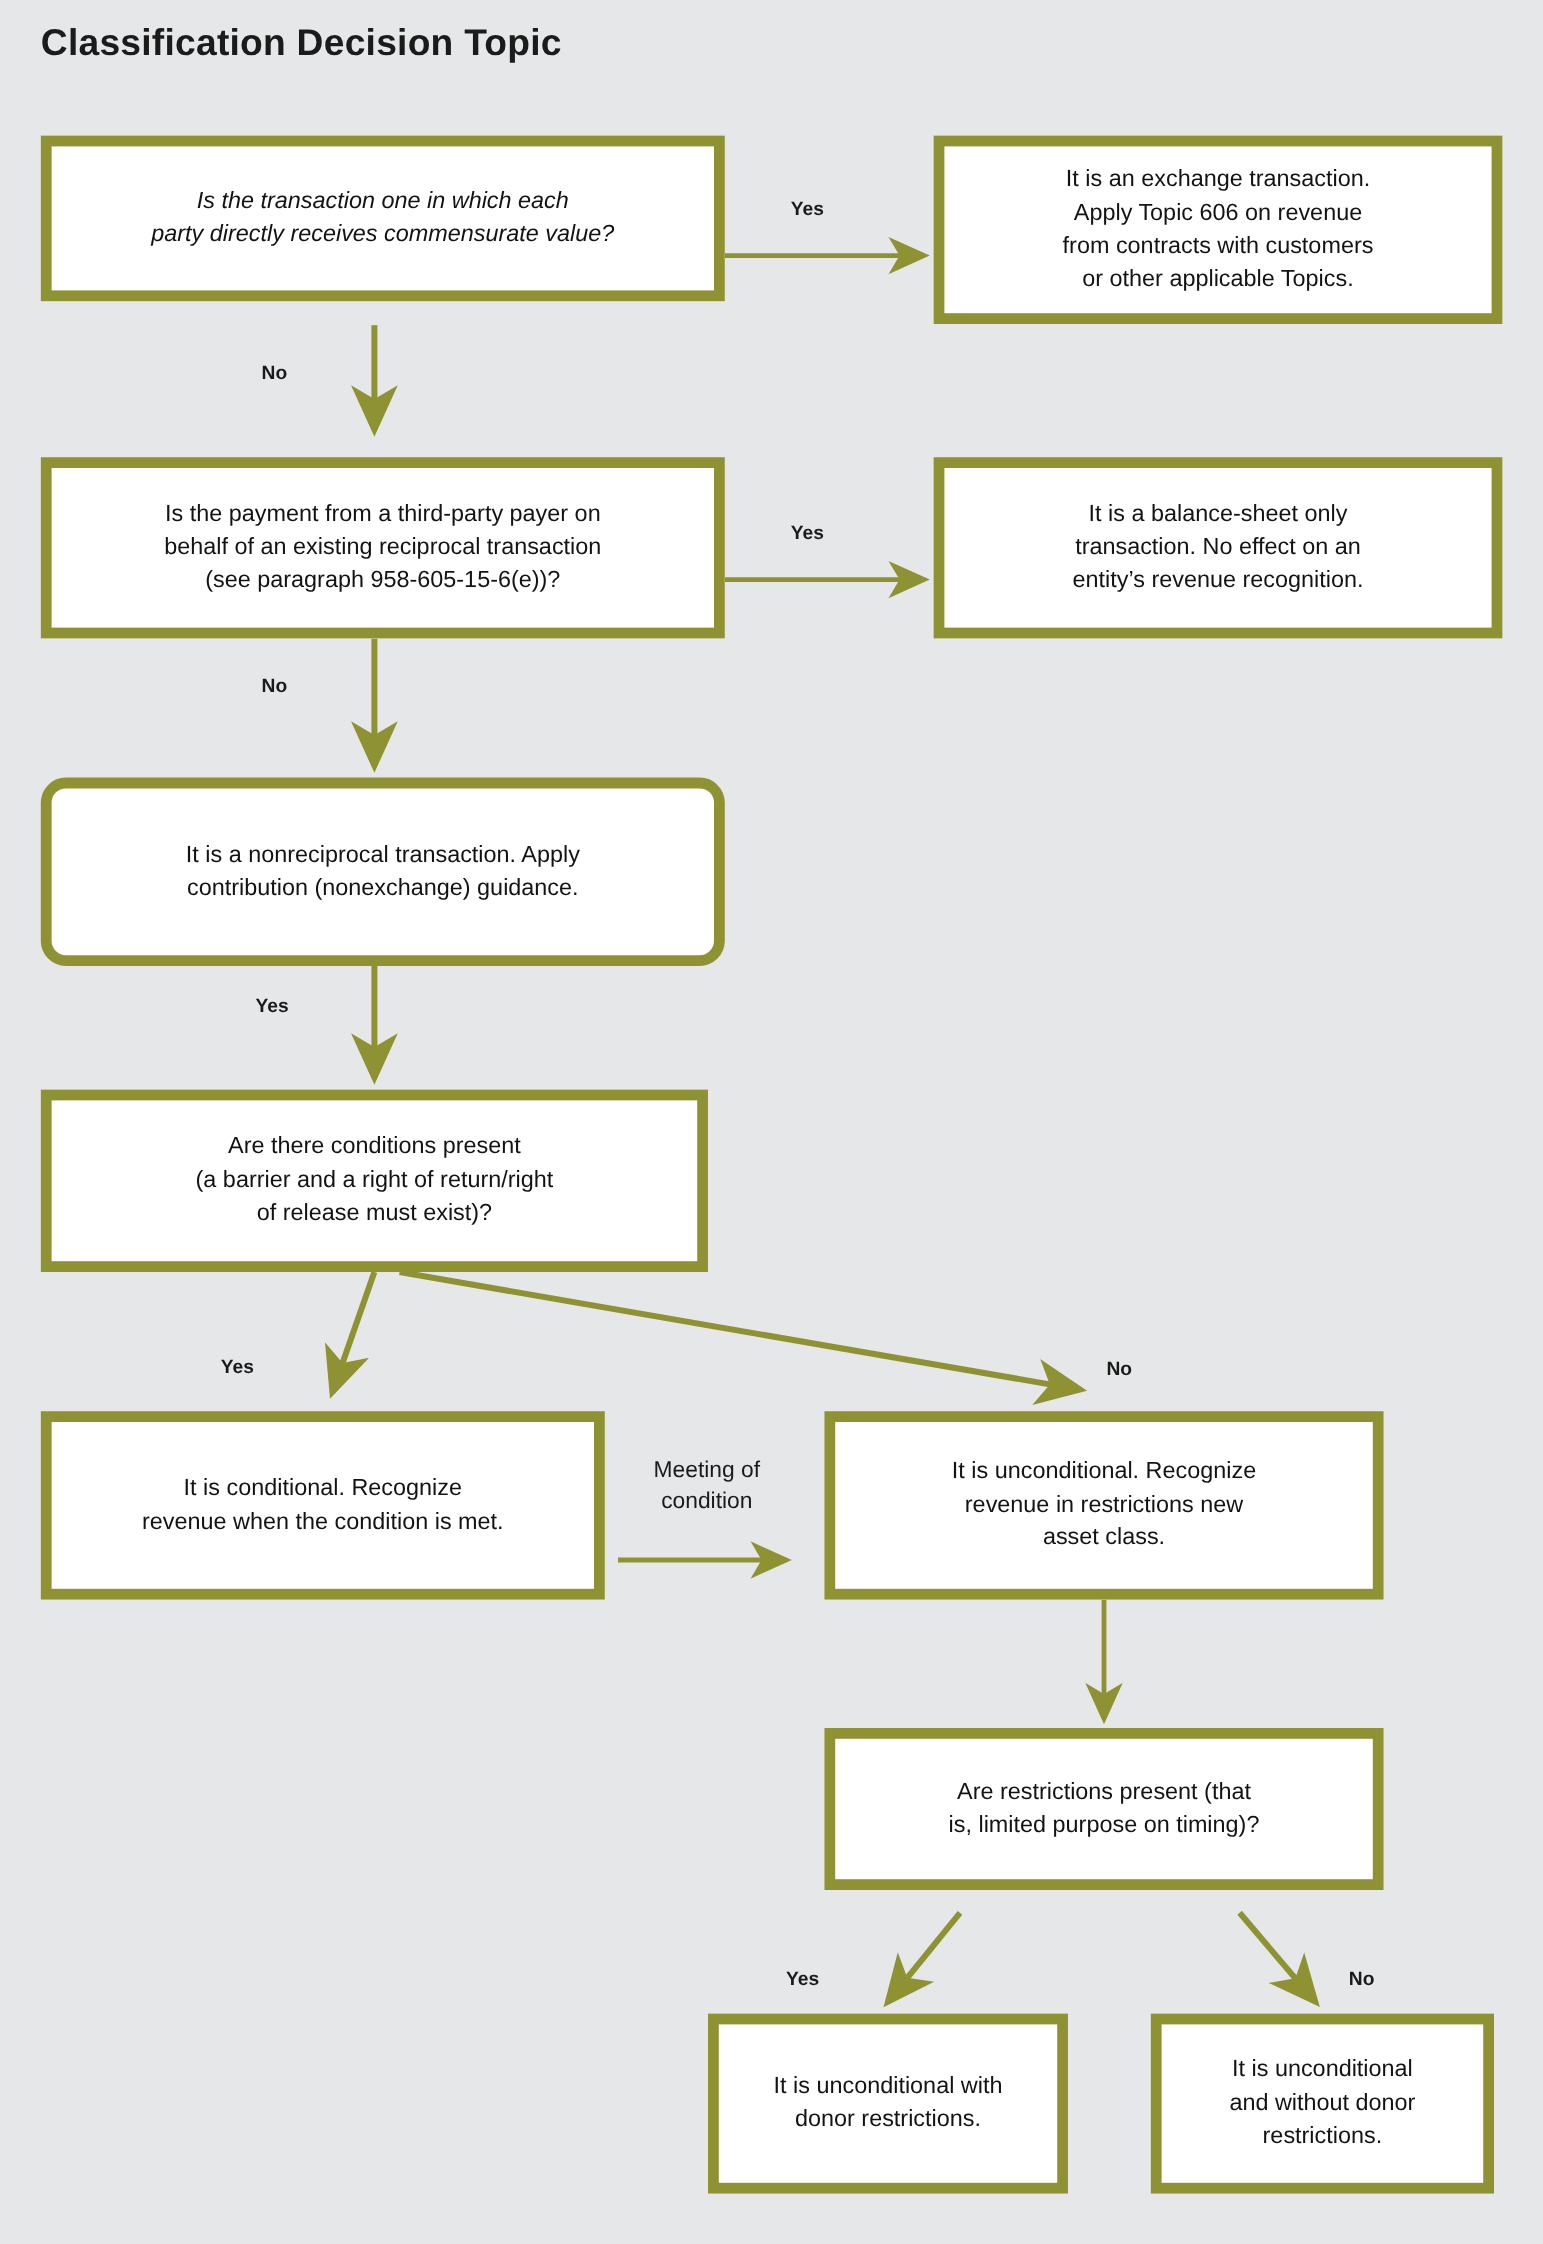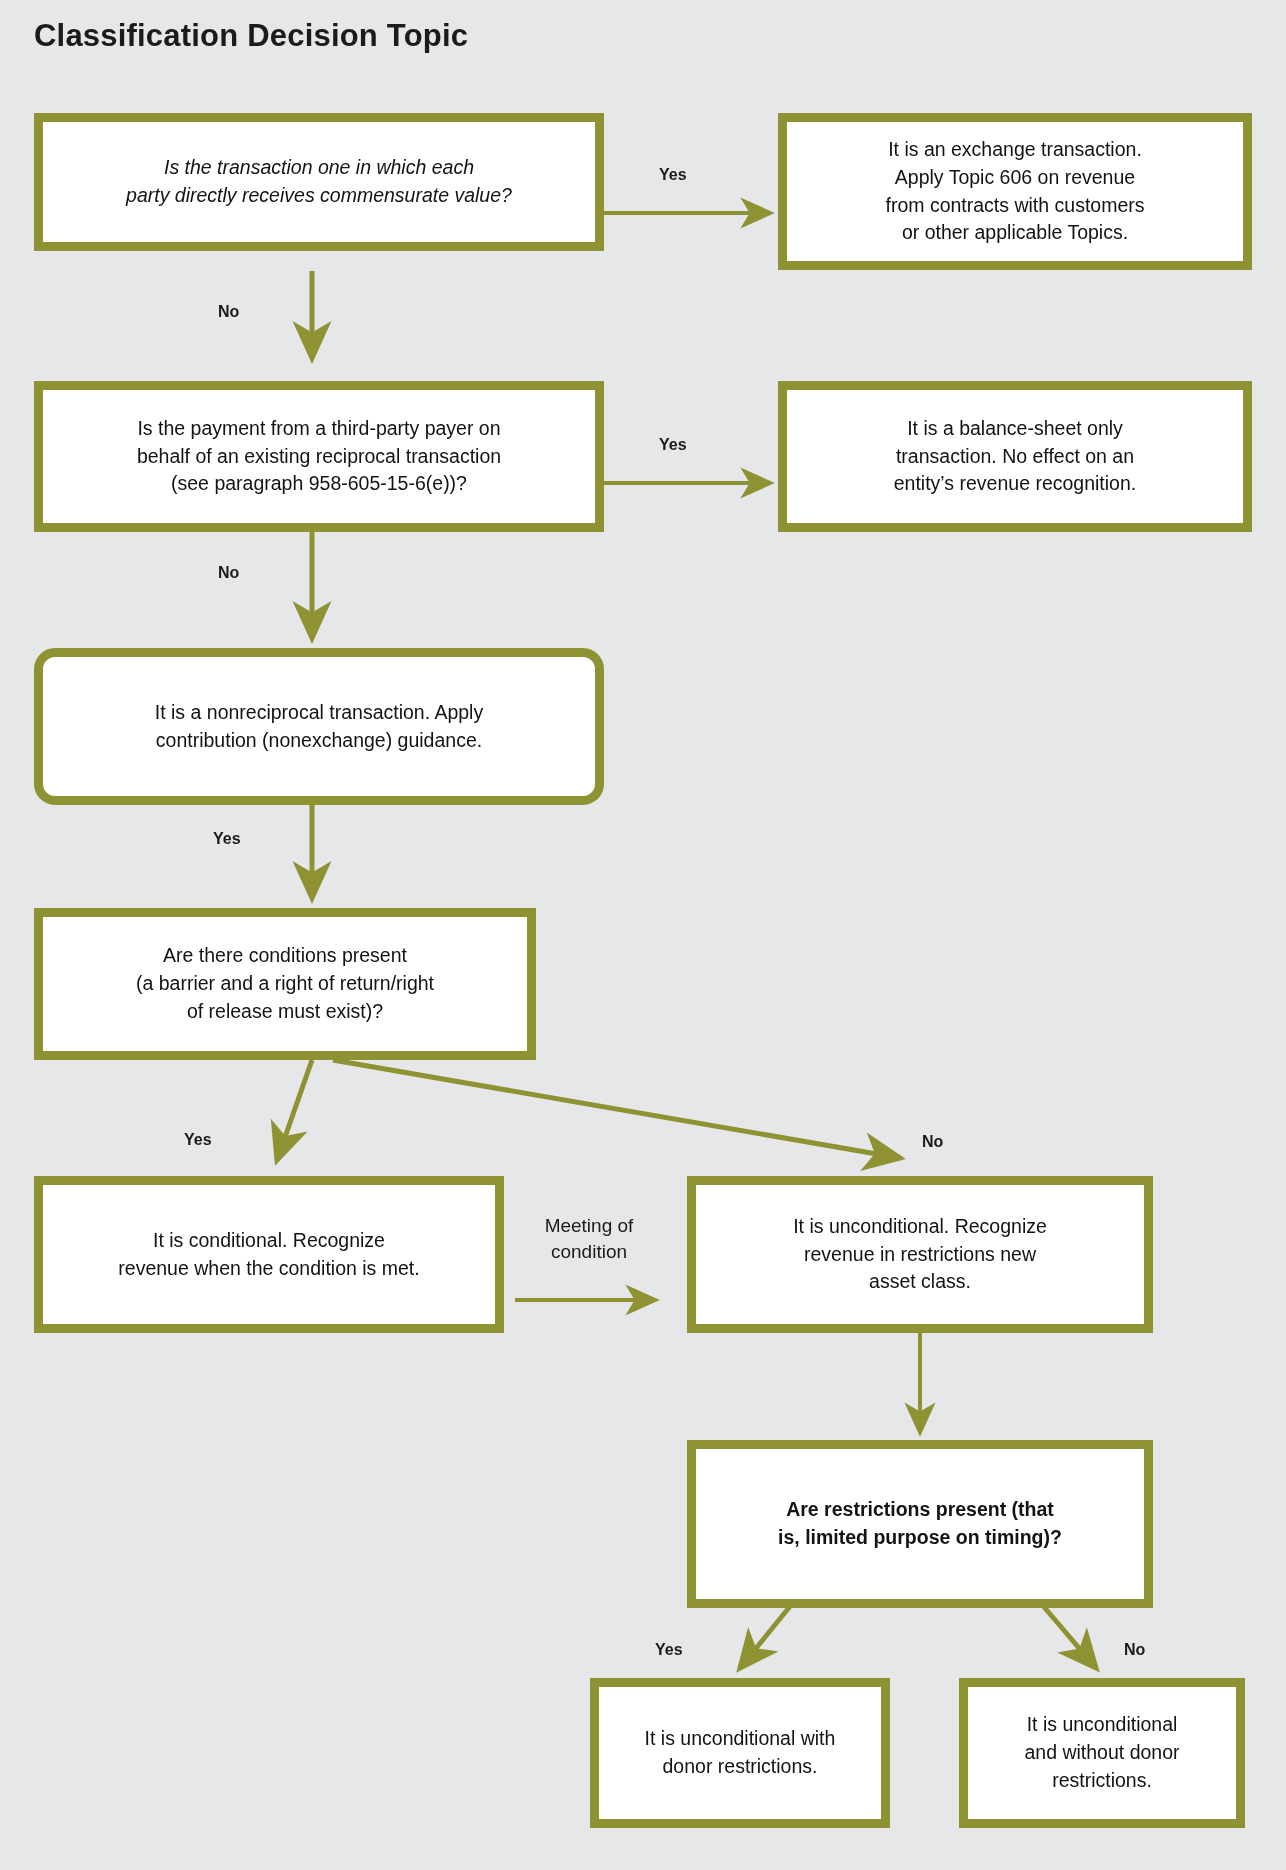--- a/index.html
+++ b/index.html
@@ -134,21 +134,21 @@
 
   <div class="edge-label" style="left:218px; top:564px;">No</div>
 
   <div class="node" style="left:34px; top:648px; width:570px; height:157px;border-radius:21px;">
     <span class="txt">It is a nonreciprocal transaction. Apply
 contribution (nonexchange) guidance.</span>
   </div>
 
   <div class="edge-label" style="left:213px; top:830px;">Yes</div>
 
-  <div class="node" style="left:34px; top:908px; width:502px; height:152px;">
+  <div class="node" style="left:34px; top:908px; width:556px; height:152px;">
     <span class="txt">Are there conditions present
 (a barrier and a right of return/right
 of release must exist)?</span>
   </div>
 
   <div class="edge-label" style="left:184px; top:1131px;">Yes</div>
 
   <div class="edge-label" style="left:922px; top:1133px;">No</div>
 
   <div class="node" style="left:34px; top:1176px; width:470px; height:157px;">
@@ -158,21 +158,21 @@
 
   <div class="edge-label plain" style="left:526px; top:1213px; width:126px;">Meeting of
 condition</div>
 
   <div class="node" style="left:687px; top:1176px; width:466px; height:157px;">
     <span class="txt">It is unconditional. Recognize
 revenue in restrictions new
 asset class.</span>
   </div>
 
-  <div class="node" style="left:687px; top:1440px; width:466px; height:168px;font-weight:bold;">
+  <div class="node" style="left:687px; top:1440px; width:466px; height:135px;">
     <span class="txt">Are restrictions present (that
 is, limited purpose on timing)?</span>
   </div>
 
   <div class="edge-label" style="left:655px; top:1641px;">Yes</div>
 
   <div class="edge-label" style="left:1124px; top:1641px;">No</div>
 
   <div class="node" style="left:590px; top:1678px; width:300px; height:150px;">
     <span class="txt">It is unconditional with

